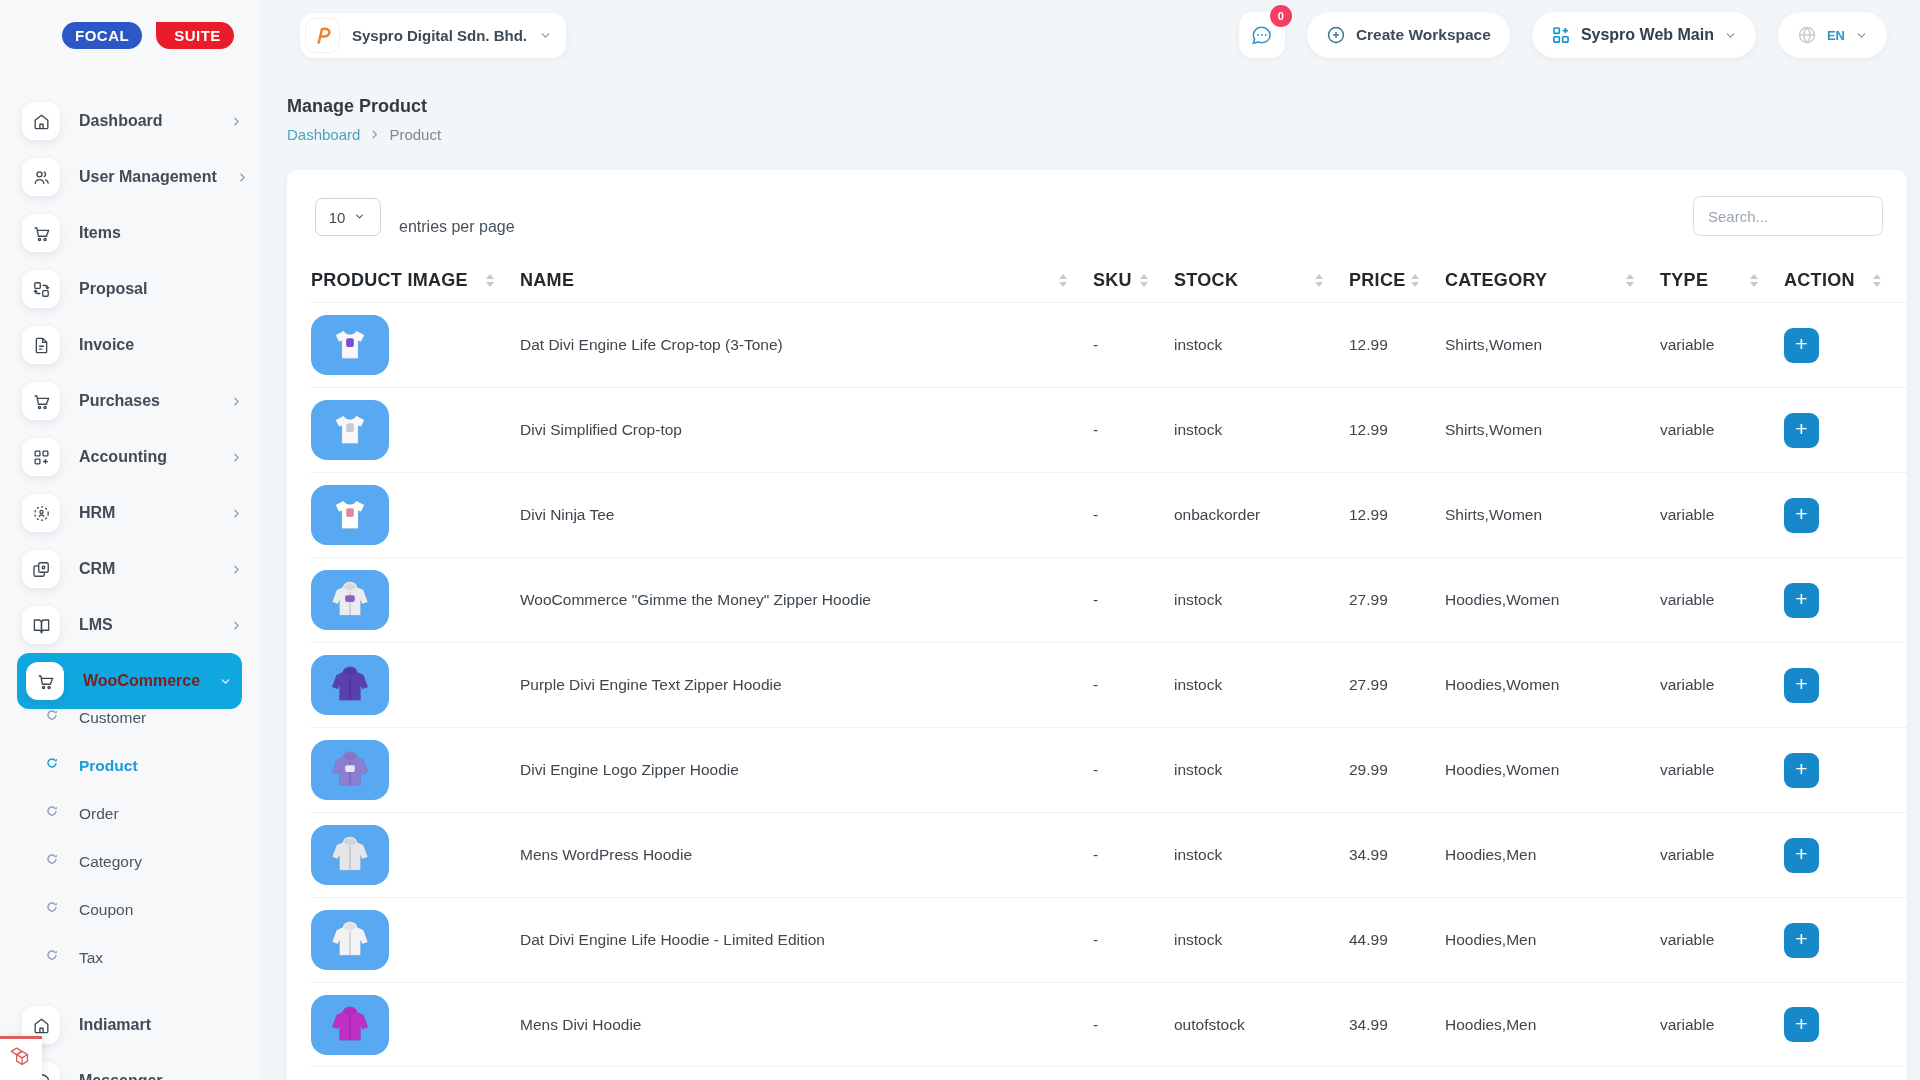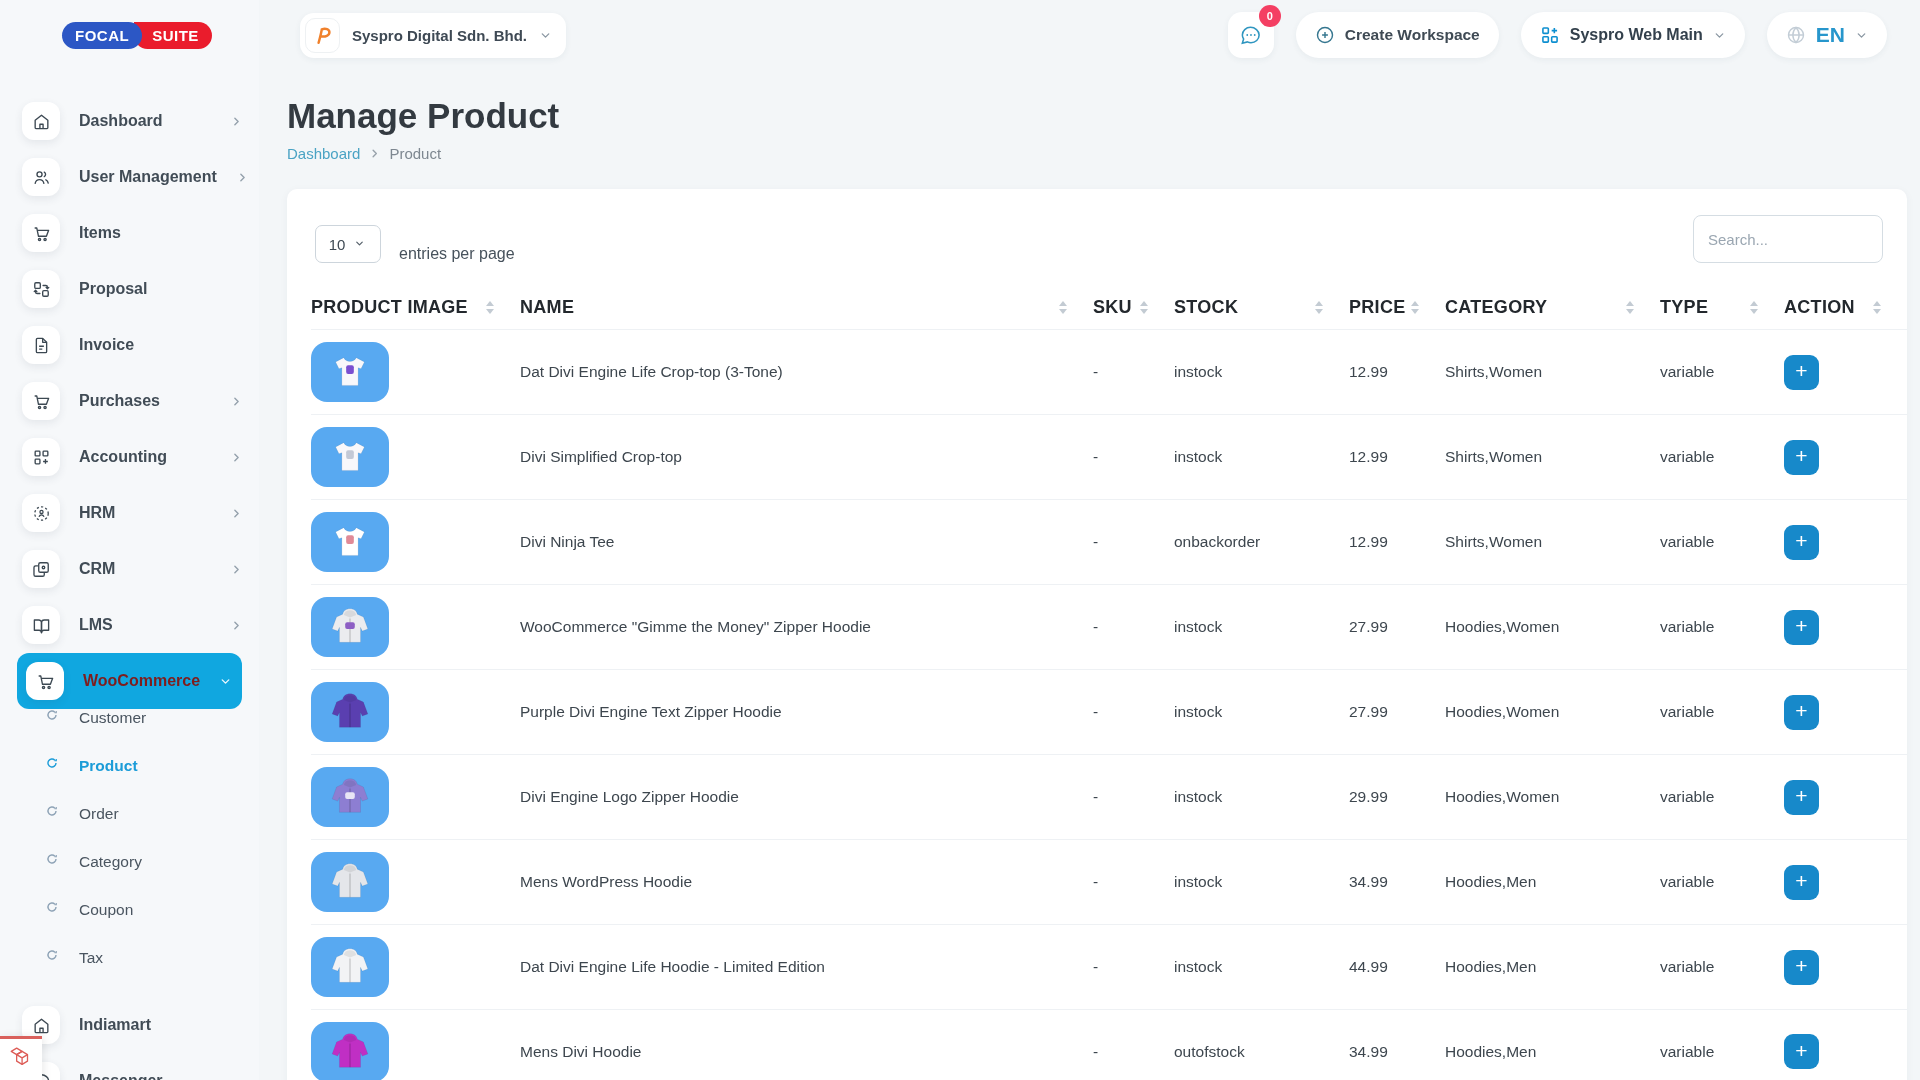--- a/index.html
+++ b/index.html
@@ -4,21 +4,21 @@
 <style>
   * { margin:0; padding:0; box-sizing:border-box; }
   html,body { width:1920px; height:1080px; }
   body { font-family:"Liberation Sans", sans-serif; background:#f3f6f8; overflow:hidden; }
 
   .app { position:relative; width:1920px; height:1080px; background:#f3f6f8; overflow:hidden;
          --accent:#1789ca; --active:#10a7e0; --badge:#f43f63; --img-bg:#58a9f1; --link:#4aa3c4; }
 
   
   .sidebar { position:absolute; left:0; top:0; width:259px; height:1080px; background:#f6f8fa; overflow:hidden; }
-  .logo { position:absolute; left:62px; top:22px; display:flex; align-items:center; }
+  .logo { position:absolute; left:62px; top:22px; display:flex; align-items:center;gap:22px; }
   .logo .pill { color:#fff; font-weight:bold; font-size:15px; letter-spacing:.5px; padding:5px 13px; }
   .logo .pill.blue { background:#2c57c5; border-radius:15px; position:relative; z-index:2; }
   .logo .pill.red  { background:#ea1c2c; border-radius:0 15px 15px 15px; margin-left:-8px; padding-left:18px; }
 
   .side-menu { position:absolute; top:93px; left:0; right:0; }
   .side-item { height:56px; display:flex; align-items:center; gap:19px; padding:0 16px 0 22px;
                color:#414c56; font-size:16px; font-weight:600; cursor:pointer; }
   .side-ic { width:38px; height:38px; flex:0 0 38px; background:#fff; border-radius:12px;
              box-shadow:0 3px 8px rgba(40,60,80,.09); display:flex; align-items:center; justify-content:center; color:#3c4852; }
   .side-ic svg { width:19px; height:19px; }
@@ -58,40 +58,40 @@
   .icon-btn svg { width:23px; height:23px; }
   .badge { position:absolute; top:-7px; right:-7px; min-width:22px; height:22px; border-radius:11px;
            background:var(--badge); color:#fff; font-size:11px; font-weight:bold;
            display:flex; align-items:center; justify-content:center; }
   .top-pill { height:46px; background:#fff; border-radius:23px; box-shadow:0 2px 6px rgba(40,60,80,.06);
               display:flex; align-items:center; gap:10px; padding:0 19px; cursor:pointer; }
   .top-pill .t-ic { display:flex; }
   .top-pill .t-ic svg { width:20px; height:20px; }
   .cw-label { font-size:15.5px; font-weight:600; color:#3f4a54; }
   .app-label { font-size:16px; font-weight:bold; color:#33404c; }
-  .lang-label { font-size:21px; font-weight:bold; color:#2796cc; }
+  .lang-label { font-size:13px; font-weight:bold; color:#2796cc; }
 
   
   .content { position:absolute; left:287px; top:70px; width:1620px; }
-  .page-title { margin-top:26px; font-size:35px; font-weight:600; color:#333a41; }
+  .page-title { margin-top:26px; font-size:18px; font-weight:600; color:#333a41; }
   .breadcrumb { margin-top:9px; display:flex; align-items:center; gap:9px; font-size:15px; }
   .bc-link { color:var(--link); cursor:pointer; }
   .bc-sep { color:#97a1aa; display:flex; }
   .bc-sep svg { width:11px; height:11px; }
   .bc-current { color:#7d8790; }
 
   .card { margin-top:27px; background:#fff; border-radius:10px; box-shadow:0 2px 8px rgba(32,52,70,.05);
           height:940px; padding-top:26px; }
   .controls { display:flex; align-items:flex-end; padding:0 24px 0 28px; }
   .page-size { width:66px; height:38px; border:1px solid #cdd5dc; border-radius:7px; background:#fff;
                display:flex; align-items:center; justify-content:center; gap:9px;
                font-size:15px; color:#3f4a54; cursor:pointer; }
   .page-size .chev svg { width:11px; height:11px; color:#55606a; }
   .entries-label { margin-left:18px; font-size:16px; color:#47525c; }
-  .search-input { margin-left:auto; width:190px; height:48px; border:1px solid #d5dde3; border-radius:8px;
+  .search-input { margin-left:auto; width:190px; height:40px; border:1px solid #d5dde3; border-radius:8px;
                   padding:0 14px; font-size:15px; color:#3f4a54; outline:none; background:#fff;
                   font-family:"Liberation Sans", sans-serif; }
   .search-input::placeholder { color:#9aa6b1; }
 
   .table { margin-top:22px; padding-left:24px; }
   .t-head, .t-row { display:grid; grid-template-columns:209px 573px 81px 175px 96px 215px 124px 123px; align-items:center; }
   .t-head { height:44px; }
   .th { display:flex; align-items:center; padding-right:26px; font-size:18px; font-weight:bold;
         color:#23282d; letter-spacing:.3px; cursor:pointer; }
   .sort { margin-left:auto; display:flex; flex-direction:column; gap:3px; }

